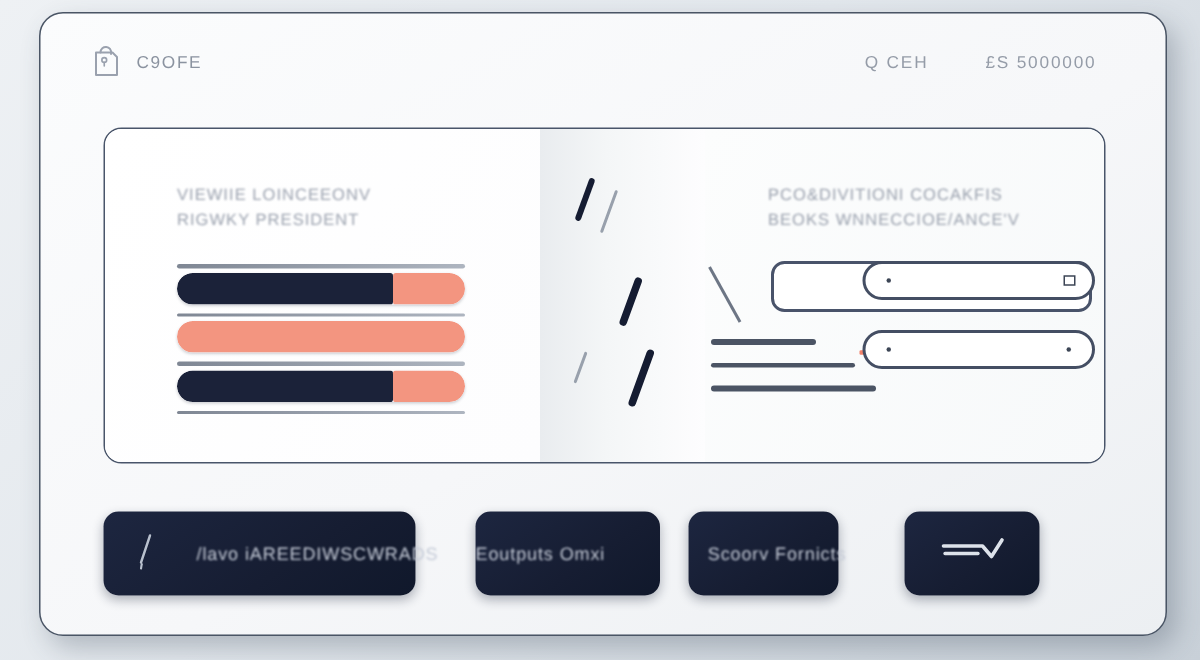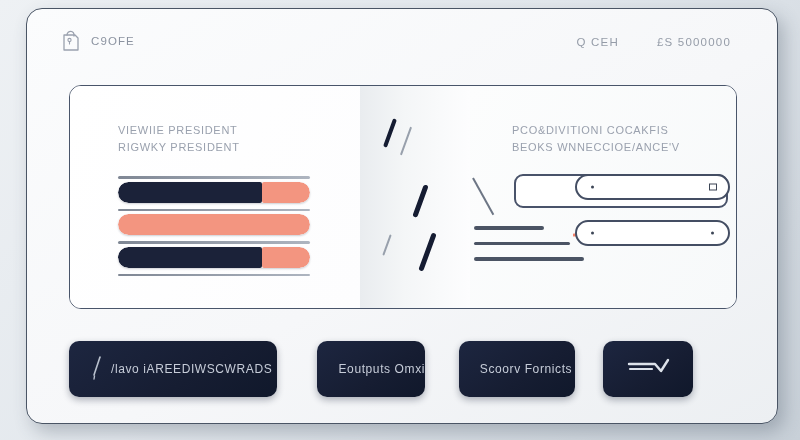--- a/index.html
+++ b/index.html
@@ -267,29 +267,29 @@
     letter-spacing: 0.6px;
     color: #c6ccd8;
     filter: blur(0.55px);
     white-space: nowrap;
   }
   #btn-primary {
     left: 0;
     width: 208px;
     padding-left: 22px;
   }
-  #btn-primary .btn-label { padding-left: 8px; }
+  #btn-primary .btn-label { padding-left: 8px; margin-left: 20px; }
   #btn-secondary {
     left: 248px;
-    width: 108px;
-    justify-content: flex-end;
+    width: 123px;
+    justify-content: flex-start;
   }
   #btn-tertiary {
     left: 390px;
-    width: 116px;
+    width: 100px;
     justify-content: center;
     padding-left: 18px;
   }
   #btn-icon {
     left: 534px;
     width: 90px;
     justify-content: center;
   }
 </style>
 </head>
@@ -314,21 +314,21 @@
     <div id="top-right">
       <span>Q CEH</span>
       <span>£S 5000000</span>
     </div>
   </div>
 
   <div id="main-card">
 
     <div id="left-panel">
       <div class="panel-heading">
-        <div>VIEWIIE PRESIDENT</div>
+        <div>VIEWIIE LOINCEEONV</div>
         <div>RIGWKY PRESIDENT</div>
       </div>
 
       <div class="bar-group">
 
         <div class="bar-rail"></div>
         <div class="bar">
           <div class="fill-dark" style="width:75%"></div>
           <div class="fill-coral" style="width:25%"></div>
         </div>

